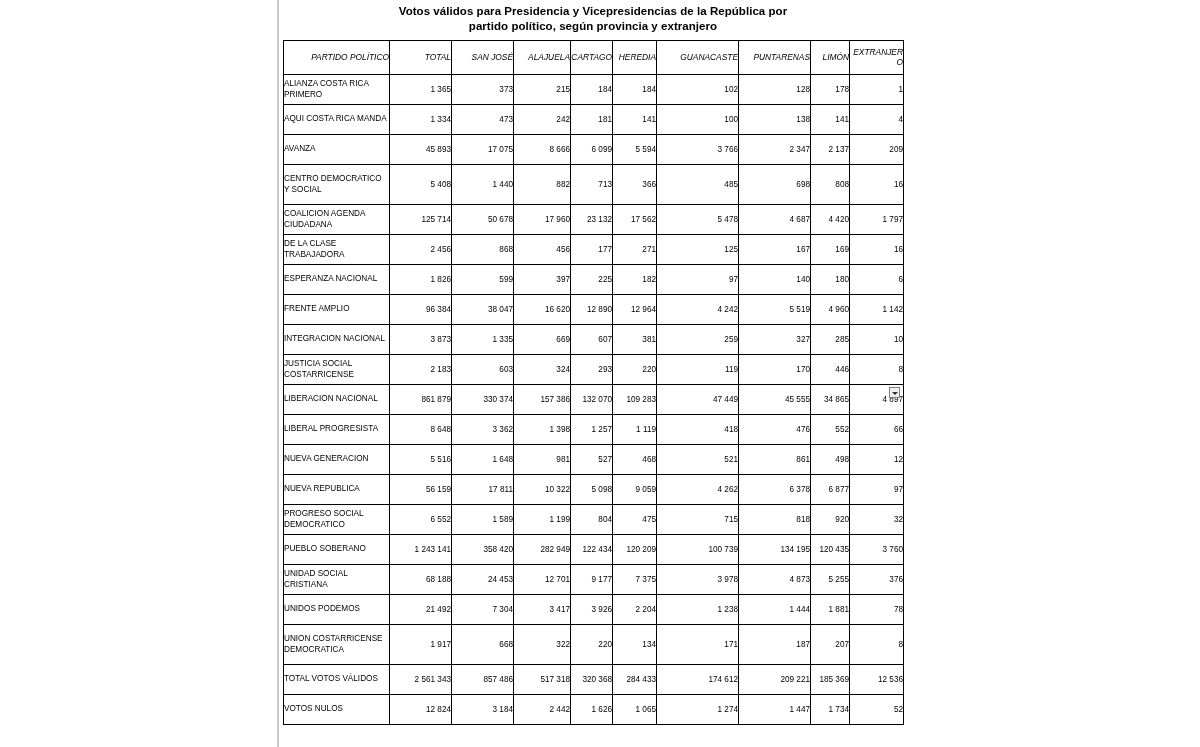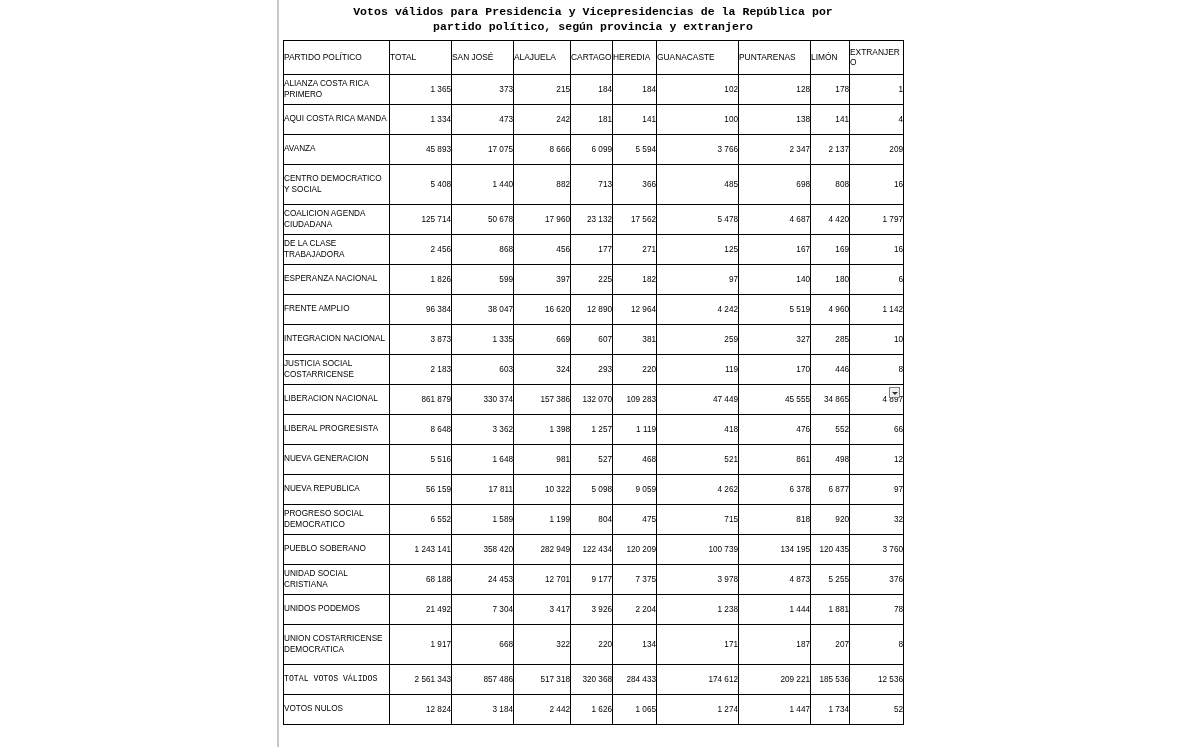--- a/index.html
+++ b/index.html
@@ -34,21 +34,20 @@
     width: 620px;
   }
 
   #title {
     text-align: center;
     font-size: 11.5px;
     font-weight: bold;
     line-height: 15px;
     padding: 4px 10px 6px 10px;
     letter-spacing: 0.05px;
-    font-family: Liberation Mono, monospace;
   }
   #title .tline { display: block; white-space: nowrap; }
 
   table#votes {
     border-collapse: collapse;
     table-layout: fixed;
     width: 620px;
     font-size: 8.2px;
   }
   table#votes td, table#votes th {
@@ -68,44 +67,45 @@
   col.c-he    { width: 44px; }
   col.c-gu    { width: 82px; }
   col.c-pu    { width: 72px; }
   col.c-li    { width: 39px; }
   col.c-ex    { width: 54px; }
 
   thead th {
     height: 34px;
     font-weight: bold;
     font-size: 8.4px;
-    text-align: left;
+    text-align: right;
     vertical-align: middle;
     padding: 0 2px 0 3px;
     line-height: 9.5px;
     word-break: break-word;
+    font-style: italic;
   }
 
   td.party {
     text-align: left;
     padding: 2px 2px 2px 3px;
     line-height: 10.2px;
     word-break: normal;
   }
   td.num {
     text-align: right;
     padding: 0 3px 0 2px;
     white-space: nowrap;
   }
   tr.r-1 td { height: 30px; }
   tr.r-2 td { height: 30px; }
   tr.r-3 td { height: 40px; }
 
   tr.bold td { font-weight: bold; }
-  tr.bold td.party { font-weight: bold; font-family: Liberation Mono, monospace; }
+  tr.bold td.party { font-weight: bold; }
 
   
   .sq-red  { border-bottom: 1px dotted #d43b2f; padding-bottom: 0px; }
   .sq-blue { border-bottom: 1px dotted #2b59c3; padding-bottom: 0px; }
 
   
   .dd-btn {
     position: absolute;
     width: 11px;
     height: 11px;
@@ -396,21 +396,21 @@
         </tr>
         <tr class="r-2 bold">
           <td class="party">TOTAL VOTOS VÁLIDOS</td>
           <td class="num">2 561 343</td>
           <td class="num">857 486</td>
           <td class="num">517 318</td>
           <td class="num">320 368</td>
           <td class="num">284 433</td>
           <td class="num">174 612</td>
           <td class="num">209 221</td>
-          <td class="num">185 536</td>
+          <td class="num">185 369</td>
           <td class="num">12 536</td>
         </tr>
         <tr class="r-1">
           <td class="party">VOTOS NULOS</td>
           <td class="num">12 824</td>
           <td class="num">3 184</td>
           <td class="num">2 442</td>
           <td class="num">1 626</td>
           <td class="num">1 065</td>
           <td class="num">1 274</td>

